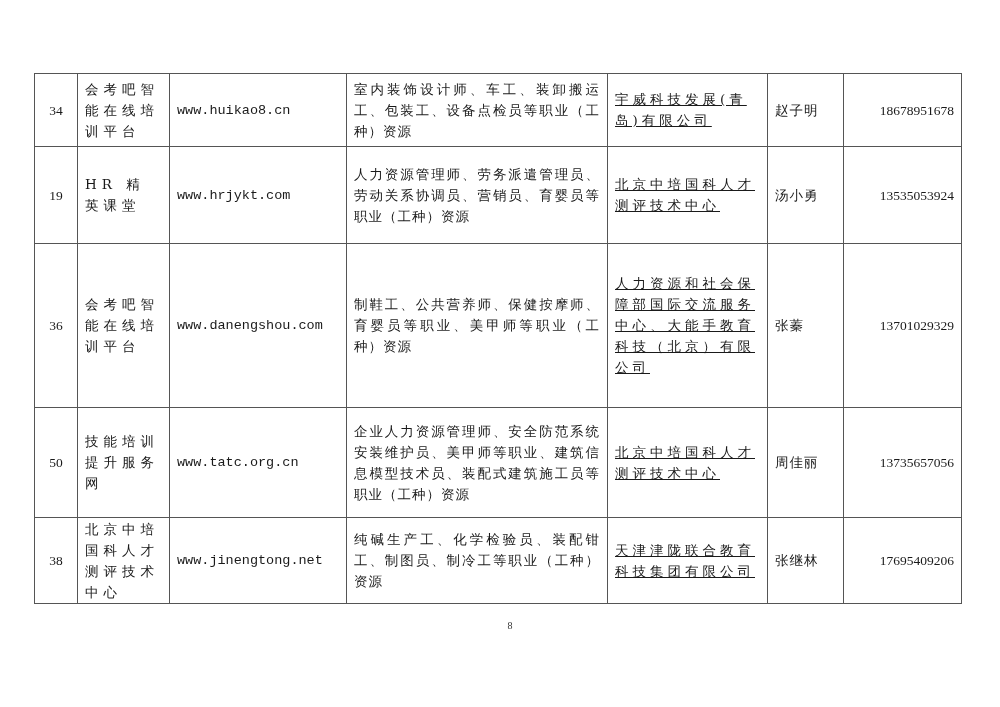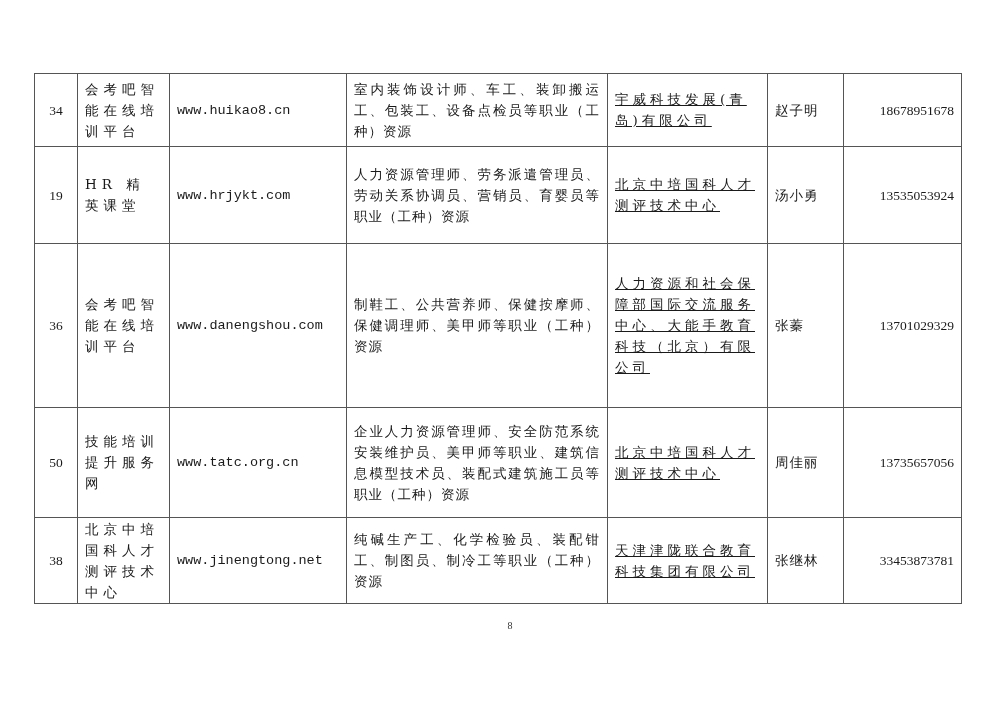--- a/index.html
+++ b/index.html
@@ -48,39 +48,39 @@
       <td class="url">www.hrjykt.com</td>
       <td class="res">人力资源管理师、劳务派遣管理员、劳动关系协调员、营销员、育婴员等职业（工种）资源</td>
       <td class="org">北京中培国科人才测评技术中心</td>
       <td class="person">汤小勇</td>
       <td class="phone">13535053924</td>
     </tr>
     <tr style="height:164px">
       <td class="num">36</td>
       <td class="name">会考吧智能在线培训平台</td>
       <td class="url">www.danengshou.com</td>
-      <td class="res">制鞋工、公共营养师、保健按摩师、保健调理师、美甲师等职业（工种）资源</td>
+      <td class="res">制鞋工、公共营养师、保健按摩师、育婴员等职业、美甲师等职业（工种）资源</td>
       <td class="org">人力资源和社会保障部国际交流服务中心、大能手教育科技（北京）有限公司</td>
       <td class="person">张蓁</td>
       <td class="phone">13701029329</td>
     </tr>
     <tr style="height:110px">
       <td class="num">50</td>
       <td class="name">技能培训提升服务网</td>
       <td class="url">www.tatc.org.cn</td>
       <td class="res">企业人力资源管理师、安全防范系统安装维护员、美甲师等职业、建筑信息模型技术员、装配式建筑施工员等职业（工种）资源</td>
       <td class="org">北京中培国科人才测评技术中心</td>
       <td class="person">周佳丽</td>
       <td class="phone">13735657056</td>
     </tr>
     <tr style="height:86px">
       <td class="num">38</td>
       <td class="name">北京中培国科人才测评技术中心</td>
       <td class="url">www.jinengtong.net</td>
       <td class="res">纯碱生产工、化学检验员、装配钳工、制图员、制冷工等职业（工种）资源</td>
       <td class="org">天津津陇联合教育科技集团有限公司</td>
       <td class="person">张继林</td>
-      <td class="phone">33453873781</td>
+      <td class="phone">17695409206</td>
     </tr>
   </tbody>
 </table>
 
 <div class="page-num">8</div>
 
 </body></html>

